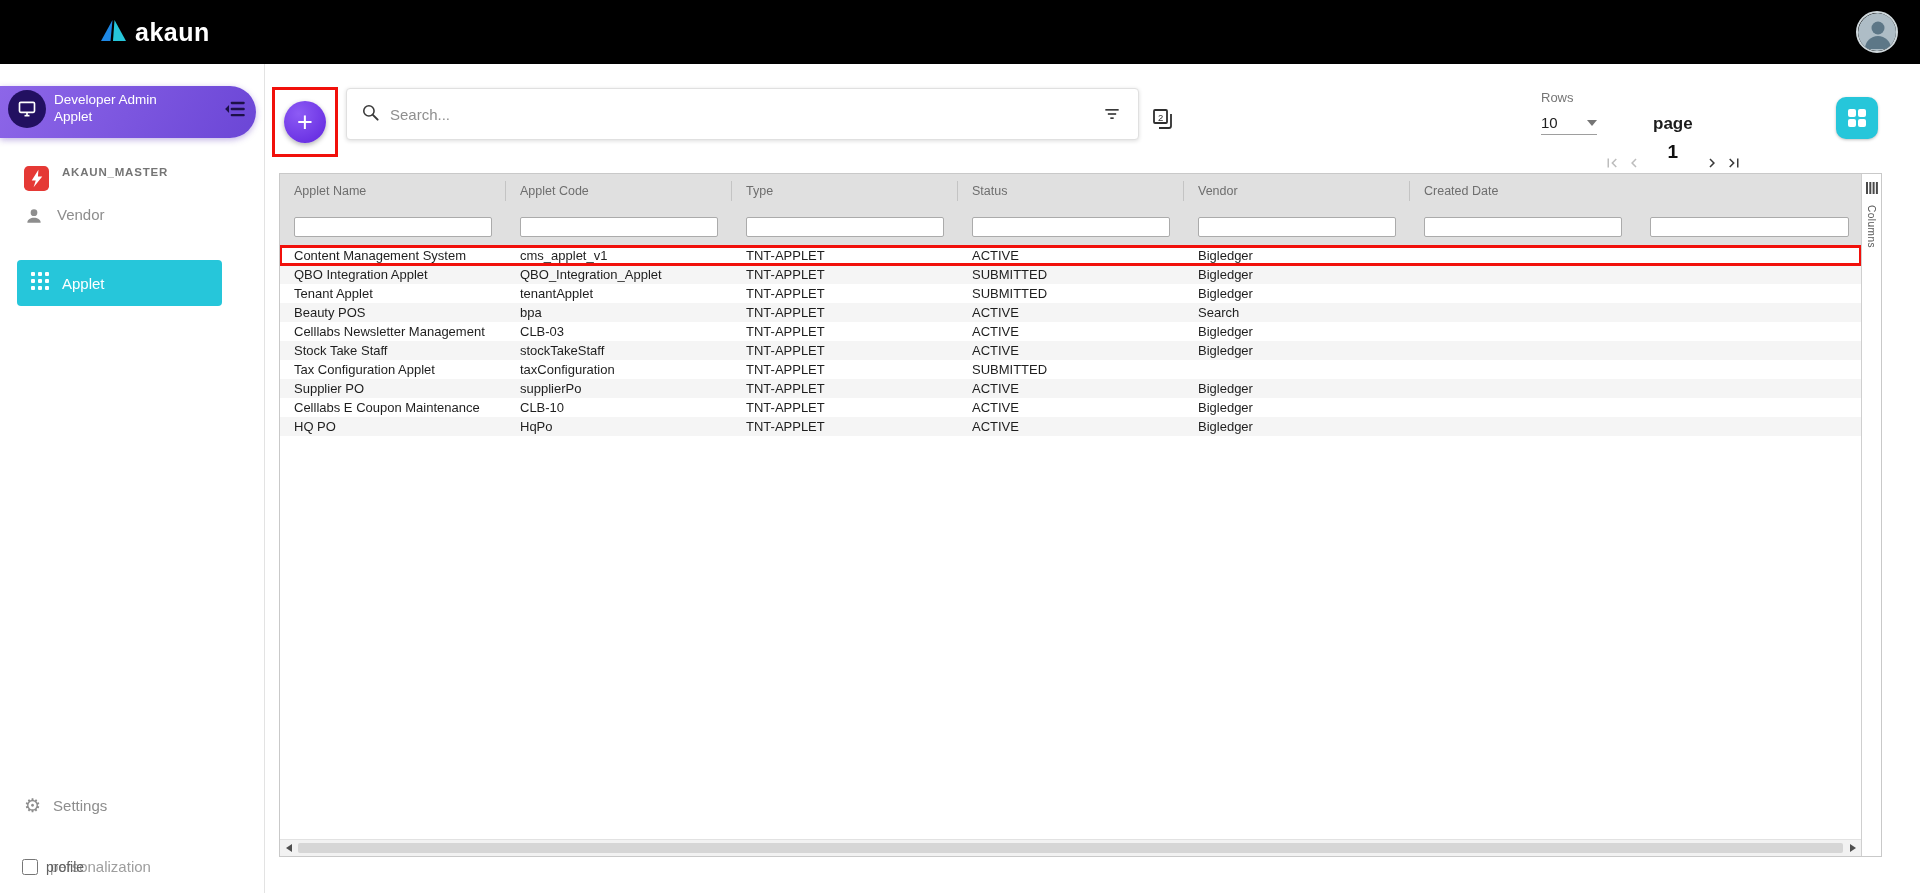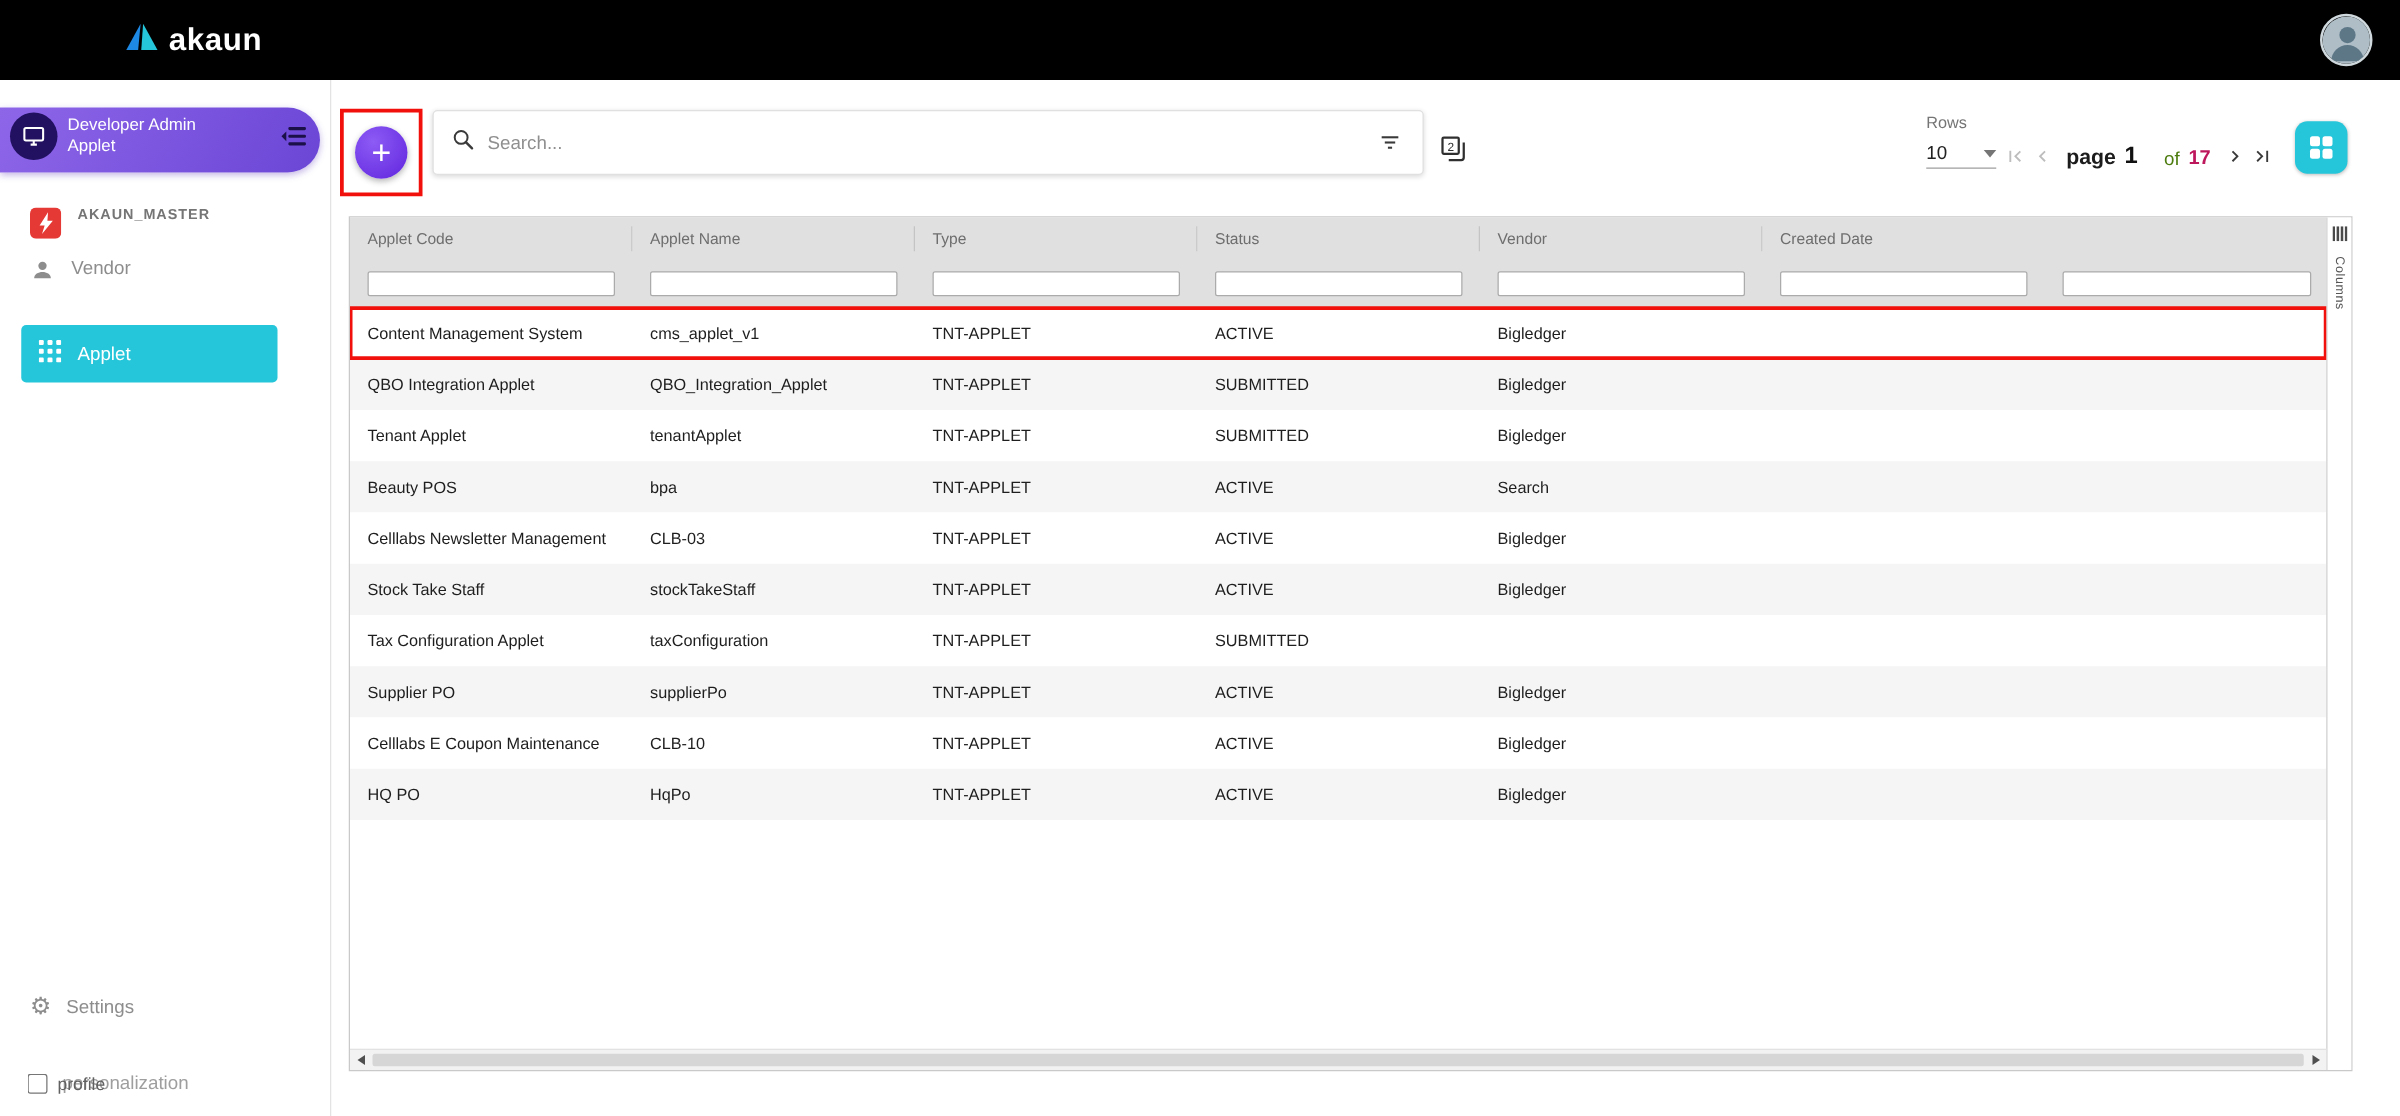--- a/index.html
+++ b/index.html
@@ -71,21 +71,21 @@
   .rows-label { font-size: 13px; color: #757575; }
   .rows-value { margin-top: 9px; border-bottom: 1px solid #9e9e9e; padding-bottom: 3px;
     display: flex; align-items: center; justify-content: space-between; }
   .rows-value span { font-size: 15px; color: #212121; }
   .caret { width: 0; height: 0; border-left: 5px solid transparent;
     border-right: 5px solid transparent; border-top: 6px solid #757575; }
 
   .pagination { position: absolute; left: 1338px; top: 50px; display: flex;
     align-items: center; gap: 4px; }
   .pg-icon { cursor: pointer; display: flex; align-items: center; }
-  .pg-text { display: flex; align-items: flex-end; gap: 7px; margin: 0 6px; }
+  .pg-text { display: flex; align-items: center; gap: 7px; margin: 0 6px; flex-direction: column; }
   .pg-word { font-size: 17px; font-weight: 700; color: #1c1c1c; }
   .pg-num { font-size: 19px; font-weight: 700; color: #111; }
   .pg-of { font-size: 15px; color: #4d7c0f; margin-left: 14px; }
   .pg-total { font-size: 16px; font-weight: 700; color: #be185d; }
 
   .grid-btn { position: absolute; left: 1571px; top: 33px; width: 42px; height: 42px;
     border-radius: 10px; border: none; background: #26c6da; cursor: pointer;
     display: flex; align-items: center; justify-content: center;
     box-shadow: 0 1px 3px rgba(0,0,0,.25); }
 
@@ -98,21 +98,21 @@
     white-space: nowrap; overflow: hidden; position: relative; }
   .th::after { content: ''; position: absolute; right: 0; top: 7px; bottom: 7px;
     width: 1px; background: rgba(0,0,0,.12); }
   .th:last-child::after { display: none; }
   .filter-row { display: flex; height: 38px; background: #e0e0e0; align-items: center; }
   .filter-cell { padding: 0 14px; }
   .filter-cell input { width: 100%; height: 20px; border: 1px solid #ababab;
     border-radius: 2px; background: #fff; font-size: 12px; padding: 0 5px; outline: none; }
   .c0,.c1,.c2,.c3,.c4,.c5 { width: 226px; flex: none; }
   .c6 { width: 227px; flex: none; }
-  .tr { display: flex; height: 41px; align-items: center; background: #fff; cursor: pointer; }
+  .tr { display: flex; height: 19px; align-items: center; background: #fff; cursor: pointer; }
   .tr.alt { background: #f5f5f5; }
   .td { font-size: 13px; color: #1e1e1e; padding-left: 14px; white-space: nowrap; overflow: hidden; }
   .tr.annotated { outline: 3px solid #f1100b; outline-offset: -2px; position: relative; z-index: 2; }
 
   .columns-strip { position: absolute; right: 0; top: 0; bottom: 0; width: 20px;
     border-left: 1px solid #cfcfcf; background: #fff; display: flex; flex-direction: column;
     align-items: center; padding-top: 6px; gap: 7px; cursor: pointer; }
   .columns-vtext { writing-mode: vertical-lr; font-size: 10px; color: #555; letter-spacing: .5px; }
 
   .hscroll { position: absolute; left: 0; right: 20px; bottom: 0; height: 17px;
@@ -296,22 +296,22 @@
           <rect x="11" y="1" width="8" height="8" rx="2"></rect>
         <rect x="1" y="11" width="8" height="8" rx="2"></rect>
           <rect x="11" y="11" width="8" height="8" rx="2"></rect>
       </svg>
     </button>
   </div>
 
   <div class="table-card">
     <div class="tgrid">
       <div class="thead">
+        <div class="th c0">Applet Name</div>
         <div class="th c1">Applet Code</div>
-        <div class="th c0">Applet Name</div>
         <div class="th c2">Type</div>
         <div class="th c3">Status</div>
         <div class="th c4">Vendor</div>
         <div class="th c5">Created Date</div>
       </div>
       <div class="filter-row">
         <div class="filter-cell c0"><input type="text" style=""></div>
         <div class="filter-cell c1"><input type="text" style=""></div>
         <div class="filter-cell c2"><input type="text" style=""></div>
         <div class="filter-cell c3"><input type="text" style=""></div>

